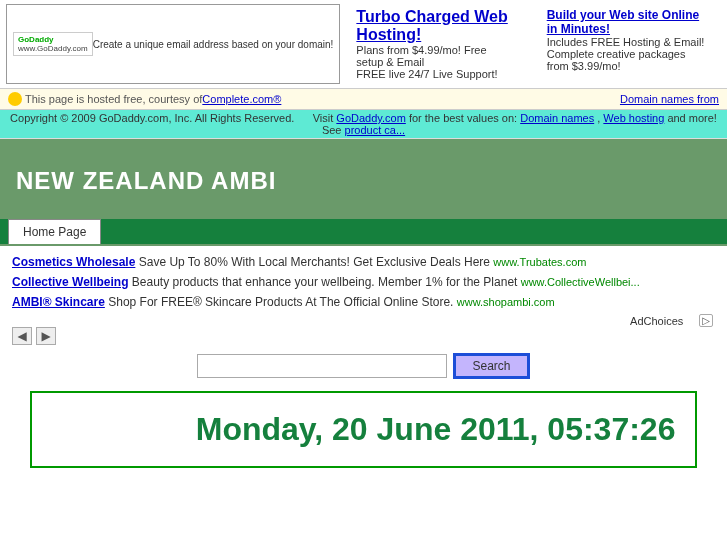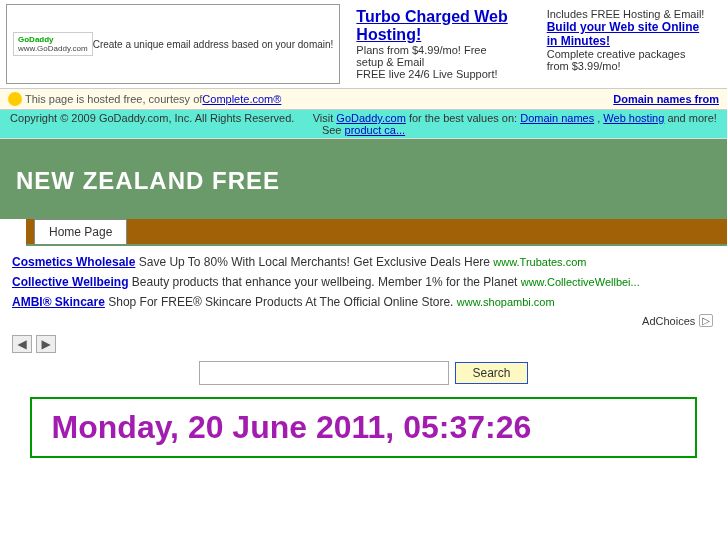--- a/index.html
+++ b/index.html
@@ -82,26 +82,25 @@
     }
     #site-title {
       color: #fff;
       font-size: 24px;
       font-weight: bold;
       letter-spacing: 1px;
     }
 
     
     #nav-tabs {
-      background: #a16207;
+      background: #15803d;
       border-bottom: 2px solid #6a9a6a;
       padding: 0 8px;
       display: flex;
       align-items: flex-end;
-      margin-left: 26px;
     }
     .nav-tab {
       padding: 5px 14px;
       font-size: 12px;
       background: #e8ede8;
       border: 1px solid #aaa;
       border-bottom: none;
       cursor: pointer;
       margin-right: 2px;
       color: #333;
@@ -113,38 +112,38 @@
     }
 
     
     #content {
       padding: 8px 12px;
       background: #fff;
     }
 
     
     #ads-section {
-      margin-bottom: 8px;
     }
     .ad-row {
       margin-bottom: 3px;
       font-size: 12px;
       line-height: 1.4;
     }
     .ad-title { color: #00c; text-decoration: underline; font-weight: bold; }
     .ad-desc { color: #333; }
     .ad-url { color: #080; font-size: 11px; }
 
     #adchoices-row {
       display: flex;
       justify-content: flex-end;
       align-items: center;
       font-size: 11px;
       color: #333;
       margin-top: 4px;
+      gap: 12px;
     }
     #adchoices-row span { margin-right: 2px; }
 
     
     #nav-arrows {
       display: flex;
       gap: 4px;
       margin-bottom: 8px;
     }
     .nav-arrow {
@@ -182,36 +181,36 @@
     #google-logo .l { color: #34a853; }
     #google-logo .e { color: #ea4335; }
     #search-input-box {
       width: 250px;
       height: 24px;
       border: 1px solid #aaa;
       padding: 2px 4px;
       font-size: 13px;
     }
     #search-button {
-      background: #fef9c3;
-      border: 1px solid #1d4ed8;
+      background: #c4b5fd;
+      border: 3px solid #1d4ed8;
       padding: 3px 16px;
       font-size: 12px;
       cursor: pointer;
       color: #333;
     }
 
     
     #time-display {
       border: 2px solid #090;
-      padding: 10px 20px;
-      text-align: left;
+      padding: 18px 20px;
+      text-align: right;
       font-size: 32px;
       font-weight: bold;
-      color: #a21caf;
+      color: #15803d;
       margin: 0 auto;
       width: 95%;
     }
 
     
     
 
     
     .hosted-icon {
       display: inline-block;
@@ -232,56 +231,56 @@
     <div id="godaddy-logo">
       <span>GoDaddy</span>
       <span style="font-size:8px; font-weight:normal; color:#444;">www.GoDaddy.com</span>
     </div>
     <div style="font-size:10px; color:#333;">Create a unique email address based on your domain!</div>
   </div>
 
   <div id="banner-middle">
     <div><a href="#">Turbo Charged Web Hosting!</a></div>
     <div>Plans from $4.99/mo! Free setup &amp; Email</div>
-    <div>FREE live 24/6 Live Support!</div>
+    <div>FREE live 24/7 Live Support!</div>
   </div>
 
   <div id="banner-right">
+    <div><a href="#">Build your Web site Online in Minutes!</a></div>
     <div>Includes FREE Hosting &amp; Email!</div>
-    <div><a href="#">Build your Web site Online in Minutes!</a></div>
     <div>Complete creative packages from $3.99/mo!</div>
   </div>
 </div>
 
 <div id="hosted-bar">
   <div id="hosted-bar-left">
     <span class="hosted-icon"></span>
     <span>This page is hosted free, courtesy of </span>
     <a href="#">Complete.com®</a>
   </div>
   <div>
-    <a href="#" style="color:#00c; text-decoration:underline;font-weight:bold;">Domain names from</a>
+    <a href="#" style="color:#00c; text-decoration:underline;">Domain names from</a>
   </div>
 </div>
 
 <div id="visit-bar">
   <span>Copyright © 2009 GoDaddy.com, Inc. All Rights Reserved.</span>
   &nbsp;&nbsp;&nbsp;&nbsp;
   <span>Visit </span>
   <a href="#">GoDaddy.com</a>
   <span> for the best values on: </span>
   <a href="#">Domain names</a>
   <span>, </span>
   <a href="#">Web hosting</a>
   <span> and more! See </span>
   <a href="#">product ca...</a>
 </div>
 
 <div id="site-header">
-  <div id="site-title">NEW ZEALAND FREE</div>
+  <div id="site-title">NEW ZEALAND AMBI</div>
 </div>
 
 <div id="nav-tabs">
   <div class="nav-tab active">Home Page</div>
 </div>
 
 <div id="content">
 
   <div id="ads-section">
     <div class="ad-row">

